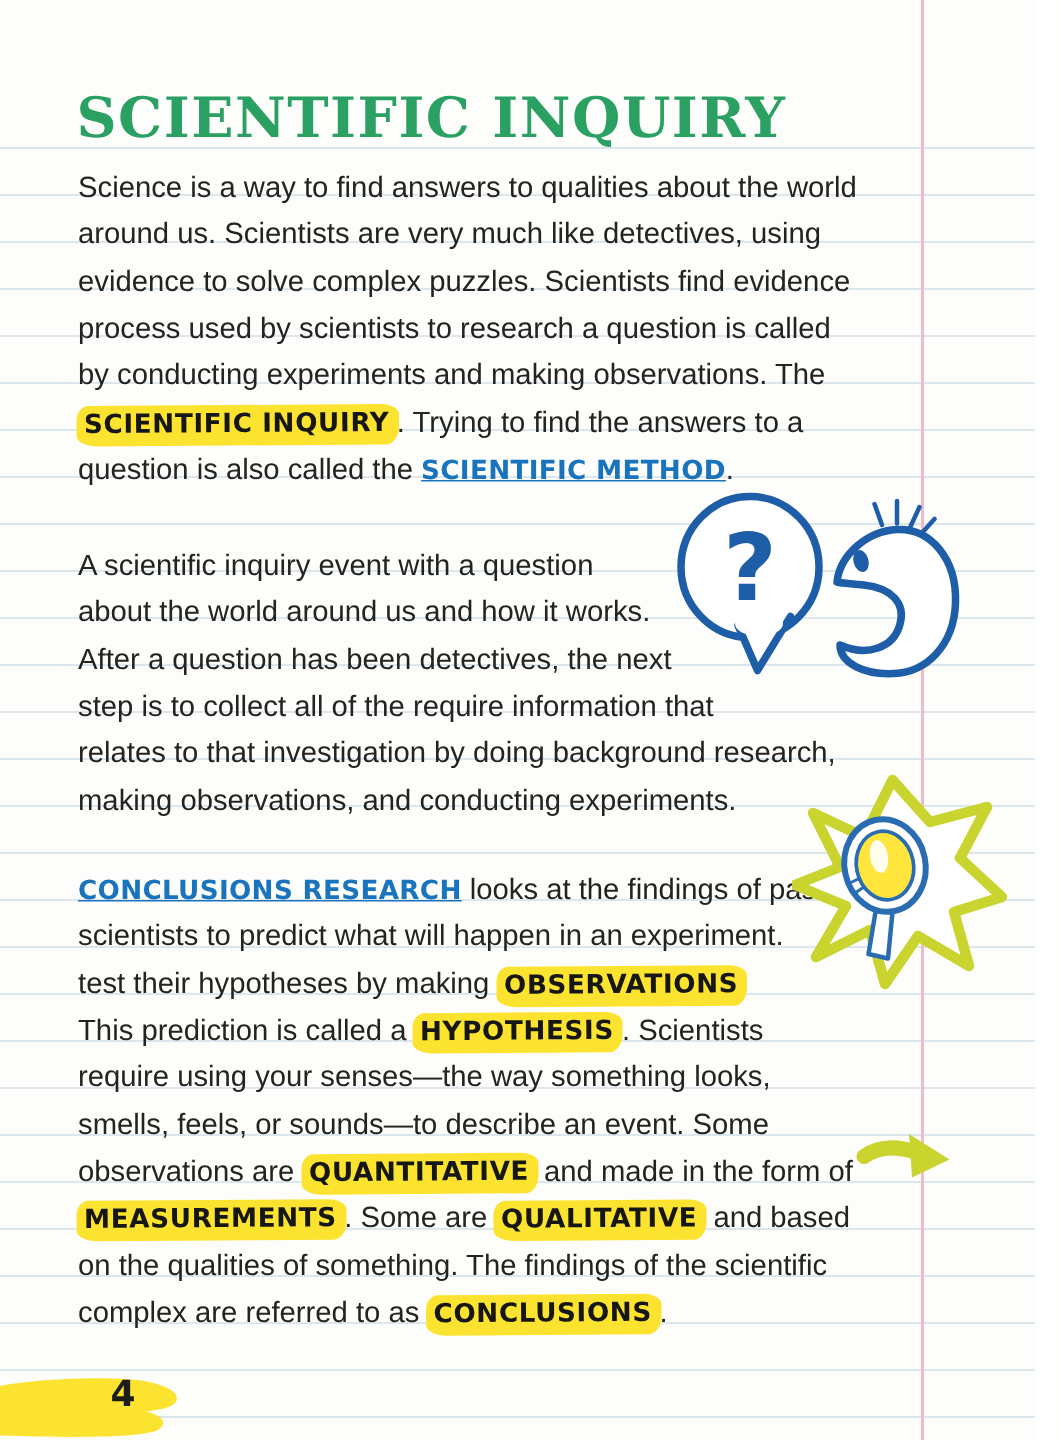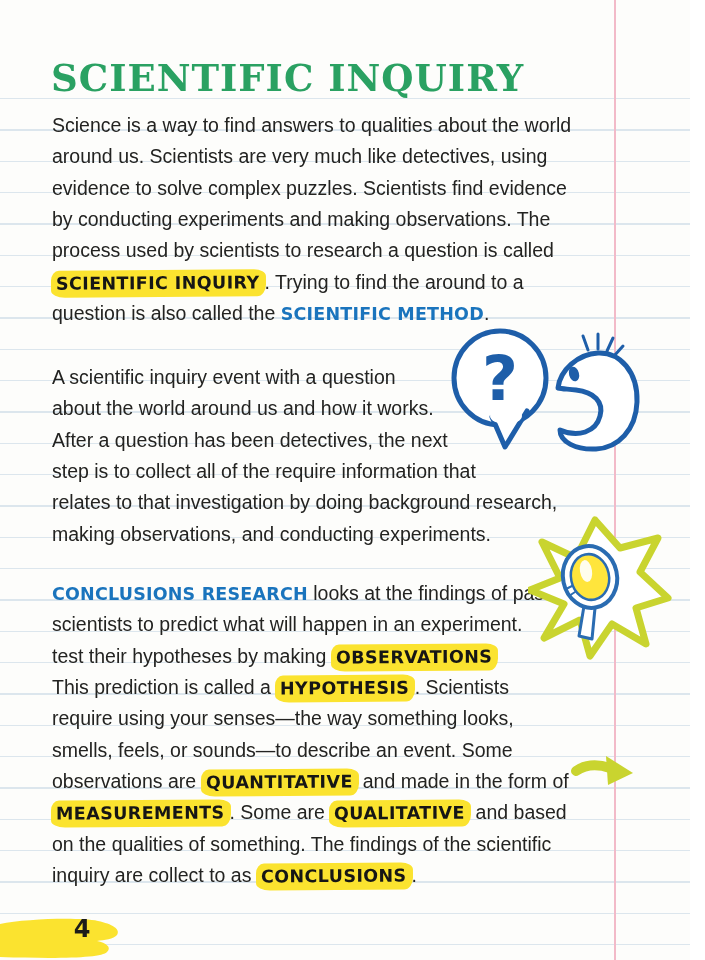--- a/index.html
+++ b/index.html
@@ -9,63 +9,63 @@
     background:repeating-linear-gradient(to bottom,#dce6ed 0 1.4px,transparent 1.4px 31.33px);}
   .margin-line{position:absolute;top:0;bottom:0;left:614px;width:1.6px;background:#f2bac8;}
   h1.title{position:absolute;left:51px;top:58px;margin:0;font-family:"DejaVu Serif",serif;
     font-weight:600;font-size:37px;line-height:40px;letter-spacing:1px;color:#2aa162;}
   .para{position:absolute;left:52px;}
   .tline{height:31.33px;line-height:31.33px;white-space:pre;font-size:19.5px;color:#232321;}
   .seg{white-space:pre;}
   .hl{display:inline-block;font-family:"DejaVu Sans",sans-serif;font-weight:bold;font-size:17.5px;
     letter-spacing:.4px;color:#161615;background:#fbe32f;padding:1px 6px 2px 5px;margin:0 -1px;
     border-radius:8px 12px 9px 14px/10px 7px 12px 7px;transform:rotate(-.4deg);line-height:24px;}
-  .blue{font-family:"DejaVu Sans",sans-serif;font-weight:bold;font-size:17.5px;letter-spacing:.2px;color:#1a74bd;}
+  .blue{font-family:"DejaVu Sans",sans-serif;font-weight:bold;font-size:17.5px;letter-spacing:.2px;color:#1a74bd;text-decoration:underline;}
   .doodle{position:absolute;}
   .pageno{position:absolute;left:60px;top:912px;width:44px;height:34px;text-align:center;
     font-family:"DejaVu Sans",sans-serif;font-weight:bold;font-size:24px;line-height:34px;color:#1c1c1a;z-index:5;}
 </style>
 </head>
 <body>
 
 <div class="page">
 
   <div class="rules"></div>
   <div class="margin-line"></div>
 
   <h1 class="title">SCIENTIFIC INQUIRY</h1>
 
   <div id="para-0" class="para" style="top:110px">
       <div class="tline"><span class="seg">Science is a way to find answers to qualities about the world</span></div>
       <div class="tline"><span class="seg">around us. Scientists are very much like detectives, using</span></div>
       <div class="tline"><span class="seg">evidence to solve complex puzzles. Scientists find evidence</span></div>
+      <div class="tline"><span class="seg">process used by scientists to research a question is called</span></div>
       <div class="tline"><span class="seg">by conducting experiments and making observations. The</span></div>
-      <div class="tline"><span class="seg">process used by scientists to research a question is called</span></div>
-      <div class="tline"><span class="seg hl">SCIENTIFIC INQUIRY</span><span class="seg">. Trying to find the around to a</span></div>
+      <div class="tline"><span class="seg hl">SCIENTIFIC INQUIRY</span><span class="seg">. Trying to find the answers to a</span></div>
       <div class="tline"><span class="seg">question is also called the </span><span class="seg blue">SCIENTIFIC METHOD</span><span class="seg">.</span></div>
     </div>
   <div id="para-1" class="para" style="top:362px">
       <div class="tline"><span class="seg">A scientific inquiry event with a question</span></div>
       <div class="tline"><span class="seg">about the world around us and how it works.</span></div>
       <div class="tline"><span class="seg">After a question has been detectives, the next</span></div>
       <div class="tline"><span class="seg">step is to collect all of the require information that</span></div>
       <div class="tline"><span class="seg">relates to that investigation by doing background research,</span></div>
       <div class="tline"><span class="seg">making observations, and conducting experiments.</span></div>
     </div>
   <div id="para-2" class="para" style="top:578px">
       <div class="tline"><span class="seg blue">CONCLUSIONS RESEARCH</span><span class="seg"> looks at the findings of past</span></div>
       <div class="tline"><span class="seg">scientists to predict what will happen in an experiment.</span></div>
       <div class="tline"><span class="seg">test their hypotheses by making </span><span class="seg hl">OBSERVATIONS</span></div>
       <div class="tline"><span class="seg">This prediction is called a </span><span class="seg hl">HYPOTHESIS</span><span class="seg">. Scientists</span></div>
       <div class="tline"><span class="seg">require using your senses—the way something looks,</span></div>
       <div class="tline"><span class="seg">smells, feels, or sounds—to describe an event. Some</span></div>
       <div class="tline"><span class="seg">observations are </span><span class="seg hl">QUANTITATIVE</span><span class="seg"> and made in the form of</span></div>
       <div class="tline"><span class="seg hl">MEASUREMENTS</span><span class="seg">. Some are </span><span class="seg hl">QUALITATIVE</span><span class="seg"> and based</span></div>
       <div class="tline"><span class="seg">on the qualities of something. The findings of the scientific</span></div>
-      <div class="tline"><span class="seg">inquiry are collect to as </span><span class="seg hl">CONCLUSIONS</span><span class="seg">.</span></div>
+      <div class="tline"><span class="seg">complex are referred to as </span><span class="seg hl">CONCLUSIONS</span><span class="seg">.</span></div>
     </div>
 
   <svg class="doodle" style="left:448px;top:326px" width="200" height="205" viewBox="0 0 200 205">
     <ellipse cx="52" cy="52" rx="46" ry="47" fill="#ffffff" stroke="#1e5ea9" stroke-width="5"></ellipse>
     <path d="M44 91 L57 121 L79 85" fill="#ffffff" stroke="#1e5ea9" stroke-width="5" stroke-linejoin="round" stroke-linecap="round"></path>
     <ellipse cx="58" cy="90" rx="16" ry="8" fill="#ffffff"></ellipse>
     <text x="52" y="74" text-anchor="middle" font-family="DejaVu Sans, sans-serif" font-weight="bold" font-size="62" fill="#1e5ea9">?</text>
     <g>
       <path d="M110 62 C112 44,130 28,150 27 C172 26,190 46,189 76 C188 104,170 122,148 123
                C128 124,112 116,112 104 C130 112,148 106,152 90 C156 76,146 66,128 64

